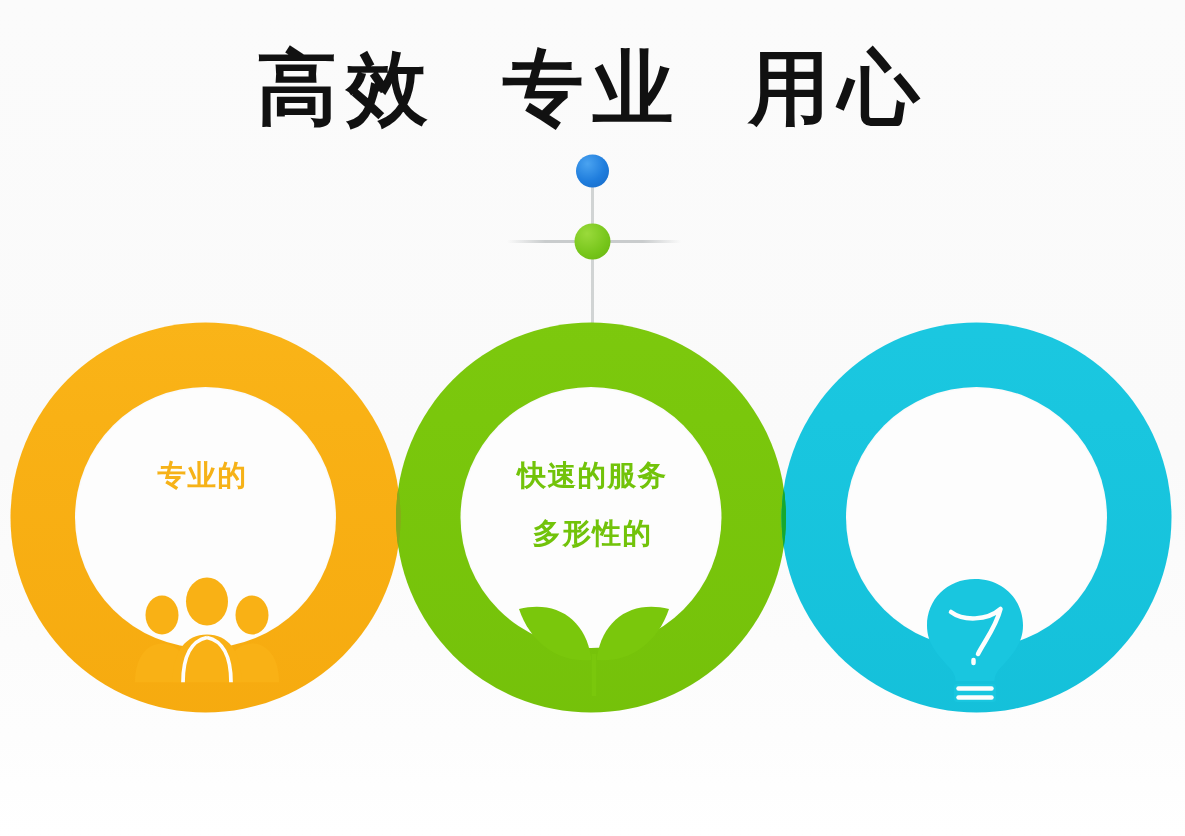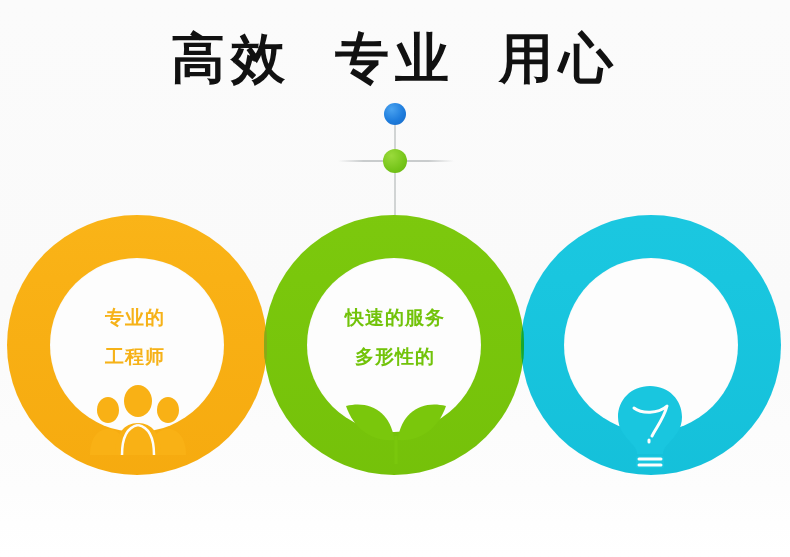--- a/index.html
+++ b/index.html
@@ -204,21 +204,20 @@
       <circle cx="394" cy="345" r="87" fill="#19c6df"></circle>
     </g>
 
     <circle cx="137" cy="345" r="86" fill="#fdfdfd"></circle>
     <circle cx="394" cy="345" r="86" fill="#fdfdfd"></circle>
     <circle cx="651" cy="345" r="86" fill="#fdfdfd"></circle>
   </svg>
 
   <div class="ring-text orange">
     <span class="line">专业的</span>
-    <span class="line">工程师</span>
   </div>
   <div class="ring-icon people">
     <svg viewBox="0 0 100 72" width="100" height="72">
       <g fill="#f9b115">
 
         <ellipse cx="20" cy="27" rx="11" ry="13"></ellipse>
         <path d="M2 72 C2 55 10 46 20 46 C30 46 38 55 38 72 Z"></path>
 
         <ellipse cx="80" cy="27" rx="11" ry="13"></ellipse>
         <path d="M62 72 C62 55 70 46 80 46 C90 46 98 55 98 72 Z"></path>

